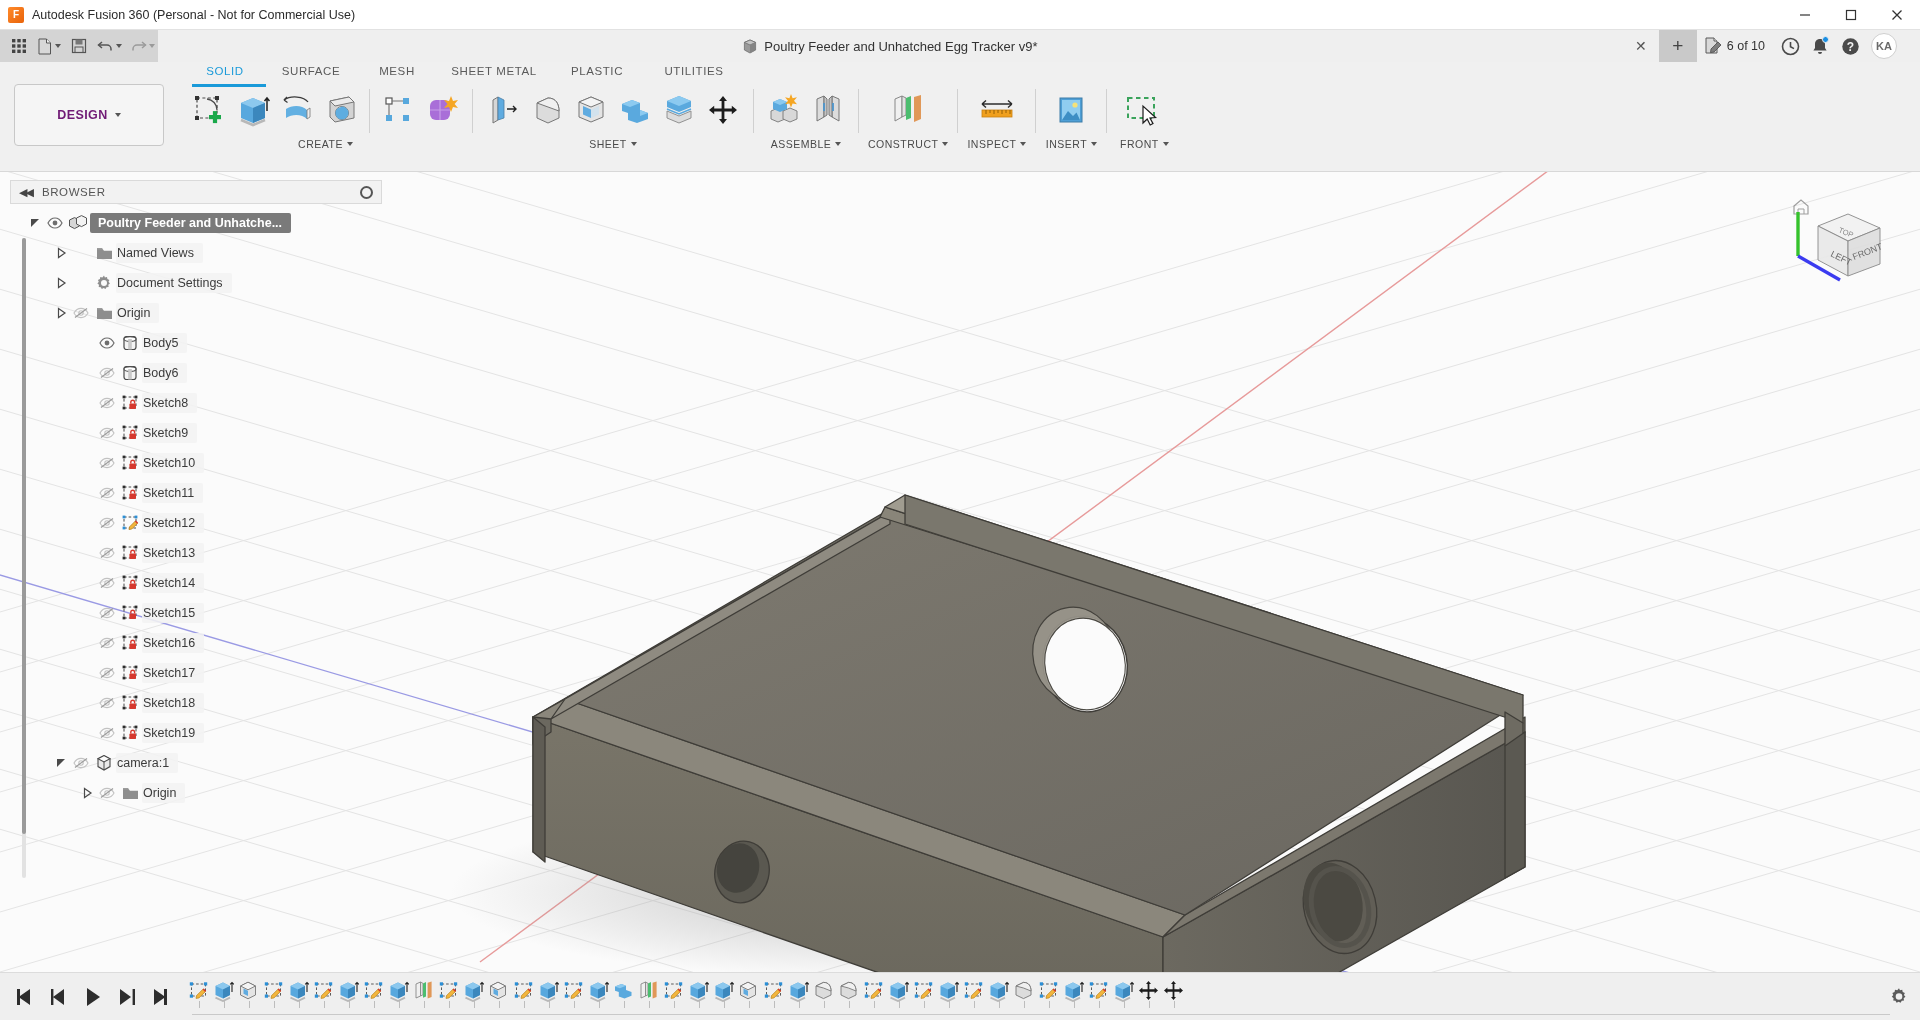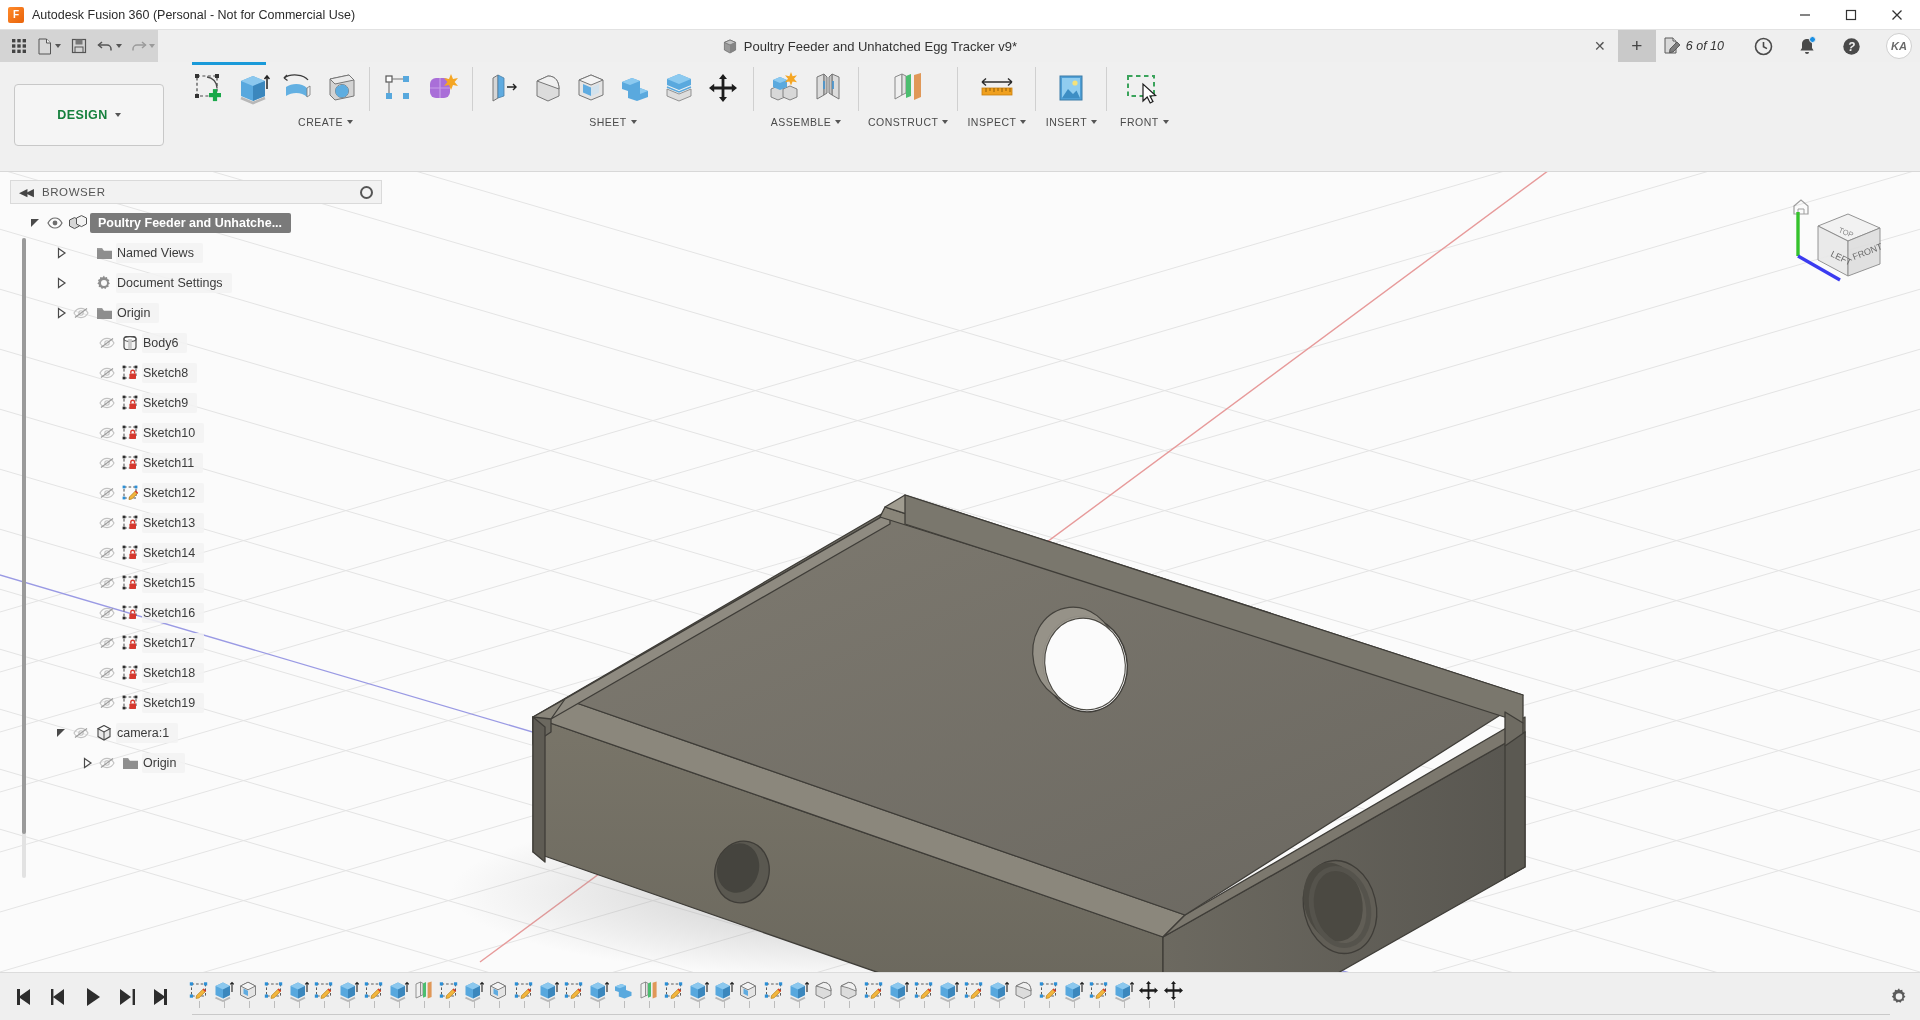--- a/index.html
+++ b/index.html
@@ -40,40 +40,40 @@
   .tab-strip { flex: 1; display: flex; align-items: flex-start; background: #a21caf; }
   .doc-tab {
     flex: 1; height: 32px; background: #efefef; display: flex; align-items: center;
     justify-content: center; gap: 7px; font-size: 13px; color: #333; position: relative;
   }
   .doc-tab .cube-ico { width: 14px; height: 15px; }
   .tab-close { width: 36px; height: 32px; display: flex; align-items:center; justify-content:center;
                background:#efefef; font-size: 14px; color: #555; }
   .tab-add { width: 38px; height: 32px; display:flex; align-items:center; justify-content:center;
              background:#c9c9c9; font-size: 19px; color:#444; font-weight: 300; }
-  .qat-right { display: flex; align-items: center; background: #efefef; padding-right: 8px; gap: 14px; font-style: italic; }
+  .qat-right { display: flex; align-items: center; background: #efefef; padding-right: 23px; gap: 0; }
   .status-chip { display:flex; align-items:center; gap:4px; padding: 0 10px 0 6px; font-size: 12.5px; color:#333; }
   .round-ico { width: 30px; height: 30px; display:flex; align-items:center; justify-content:center; position: relative; }
   .notif-dot { position:absolute; top:5px; right:6px; width:7px; height:7px; border-radius:50%;
                background:#1a8fe3; border:1px solid #efefef; }
   .avatar {
     width: 26px; height: 26px; border-radius: 50%; background: #fff; border: 1px solid #cfcfcf;
     display:flex; align-items:center; justify-content:center; font-size: 11px; color:#6a6a6a;
     margin-left: 6px; font-weight: 600;
   }
 
   
   .ribbon {
     height: 110px; background: #f0f0f0; display: flex; align-items: stretch;
     border-bottom: 1px solid #d8d8d8; position: relative;
   }
   .design-dd {
     width: 150px; height: 62px; margin: 22px 12px 0 14px; border: 1px solid #c8c8c8;
     border-radius: 4px; background: #f5f5f5; display:flex; align-items:center; justify-content:center;
-    gap: 7px; font-size: 12.5px; font-weight: 700; letter-spacing: .4px; color:#15803d;
+    gap: 7px; font-size: 12.5px; font-weight: 700; letter-spacing: .4px; color:#701a75;
   }
   .ribbon-tabs-wrap { flex: 1; display: flex; flex-direction: column; }
   .ribbon-tabs { height: 22px; display: flex; align-items: flex-start; padding-top: 3px; }
   .rtab {
     font-size: 11.5px; letter-spacing: .6px; color: #5a5a5a; padding: 0 6px; position: relative;
     text-align:center;
   }
   .rtab.active { color: #1a9ad9; }
   .ribbon-panels { flex: 1; display: flex; align-items: flex-start; }
   .panel { display: flex; flex-direction: column; align-items: center; padding: 0 4px; }
@@ -271,20 +271,40 @@
   </div>
 </div>
 
 <div class="ribbon">
   <div class="design-dd">
     <span>DESIGN</span>
     <span class="caret"></span>
   </div>
 
   <div class="ribbon-tabs-wrap">
+    <div class="ribbon-tabs" style="padding-left:8px">
+      <div class="rtab active" style="width:82px">
+        <span>SOLID</span>
+      </div>
+      <div class="rtab" style="width:90px">
+        <span>SURFACE</span>
+      </div>
+      <div class="rtab" style="width:82px">
+        <span>MESH</span>
+      </div>
+      <div class="rtab" style="width:112px">
+        <span>SHEET METAL</span>
+      </div>
+      <div class="rtab" style="width:94px">
+        <span>PLASTIC</span>
+      </div>
+      <div class="rtab" style="width:100px">
+        <span>UTILITIES</span>
+      </div>
+    </div>
     <div style="height:3px;width:74px;background:#1a9ad9;margin-left:16px;"></div>
 
     <div class="ribbon-panels" style="padding-left:8px">
 
       <div class="panel">
         <div class="panel-icons">
           <div class="ribbon-btn">
             <svg width="34" height="34" viewBox="0 0 34 34">
               <rect x="5" y="5" width="20" height="20" fill="none" stroke="#4a4a4a" stroke-width="1.2" stroke-dasharray="3 2.4"></rect>
               <g fill="#333">
@@ -709,20 +729,40 @@
                 <path d="M1 2 H6 L7.2 3.6 H1 Z" fill="#9c9c9c"></path>
               </svg>
             </span>
             <span class="tree-lbl">Origin</span>
           </div>
           <div class="tree-row">
             <span style="display:inline-block;width:68px"></span>
             <span class="tw-arrow">
               <span style="display:inline-block;width:12px;height:12px"></span>
             </span>
+            <span class="eye">
+              <svg width="16" height="12" viewBox="0 0 16 12">
+                <path d="M8 1 C3.5 1 1 6 1 6 s2.5 5 7 5 s7 -5 7 -5 s-2.5 -5 -7 -5 Z" fill="none" stroke="#6e6e6e" stroke-width="1.2"></path>
+                <circle cx="8" cy="6" r="2.4" fill="#6e6e6e"></circle>
+              </svg>
+            </span>
+            <span class="node-ico">
+              <svg width="18" height="18" viewBox="0 0 18 18">
+                <rect x="3" y="2.5" width="12" height="13" rx="2.5" fill="#f4f4f4" stroke="#4a4a4a" stroke-width="1.2"></rect>
+                <ellipse cx="9" cy="5" rx="6" ry="2.4" fill="#fff" stroke="#4a4a4a" stroke-width="1.1"></ellipse>
+                <path d="M9 5 V15.5" stroke="#c9c9c9" stroke-width="3.6"></path>
+              </svg>
+            </span>
+            <span class="tree-lbl">Body5</span>
+          </div>
+          <div class="tree-row">
+            <span style="display:inline-block;width:68px"></span>
+            <span class="tw-arrow">
+              <span style="display:inline-block;width:12px;height:12px"></span>
+            </span>
             <span class="eye-off">
               <svg width="16" height="12" viewBox="0 0 16 12">
                 <path d="M8 1.4 C3.5 1.4 1 6 1 6 s2.5 4.6 7 4.6 s7 -4.6 7 -4.6 s-2.5 -4.6 -7 -4.6 Z" fill="none" stroke="#c2c2c2" stroke-width="1.1"></path>
                 <circle cx="8" cy="6" r="2.2" fill="none" stroke="#c2c2c2" stroke-width="1.1"></circle>
                 <path d="M2 10.6 L14 1.4" stroke="#9d9d9d" stroke-width="1.2"></path>
               </svg>
             </span>
             <span class="node-ico">
               <svg width="18" height="18" viewBox="0 0 18 18">
                 <rect x="3" y="2.5" width="12" height="13" rx="2.5" fill="#f4f4f4" stroke="#4a4a4a" stroke-width="1.2"></rect>

